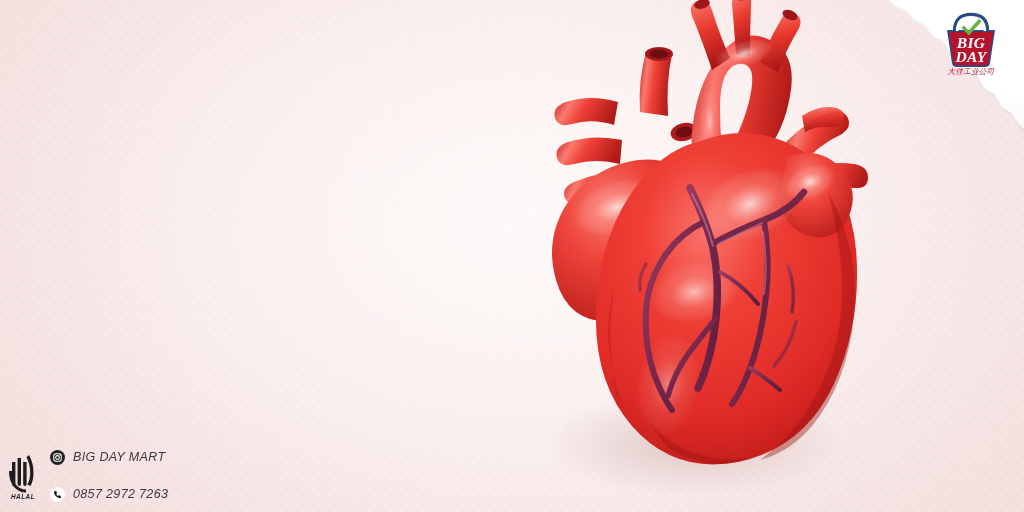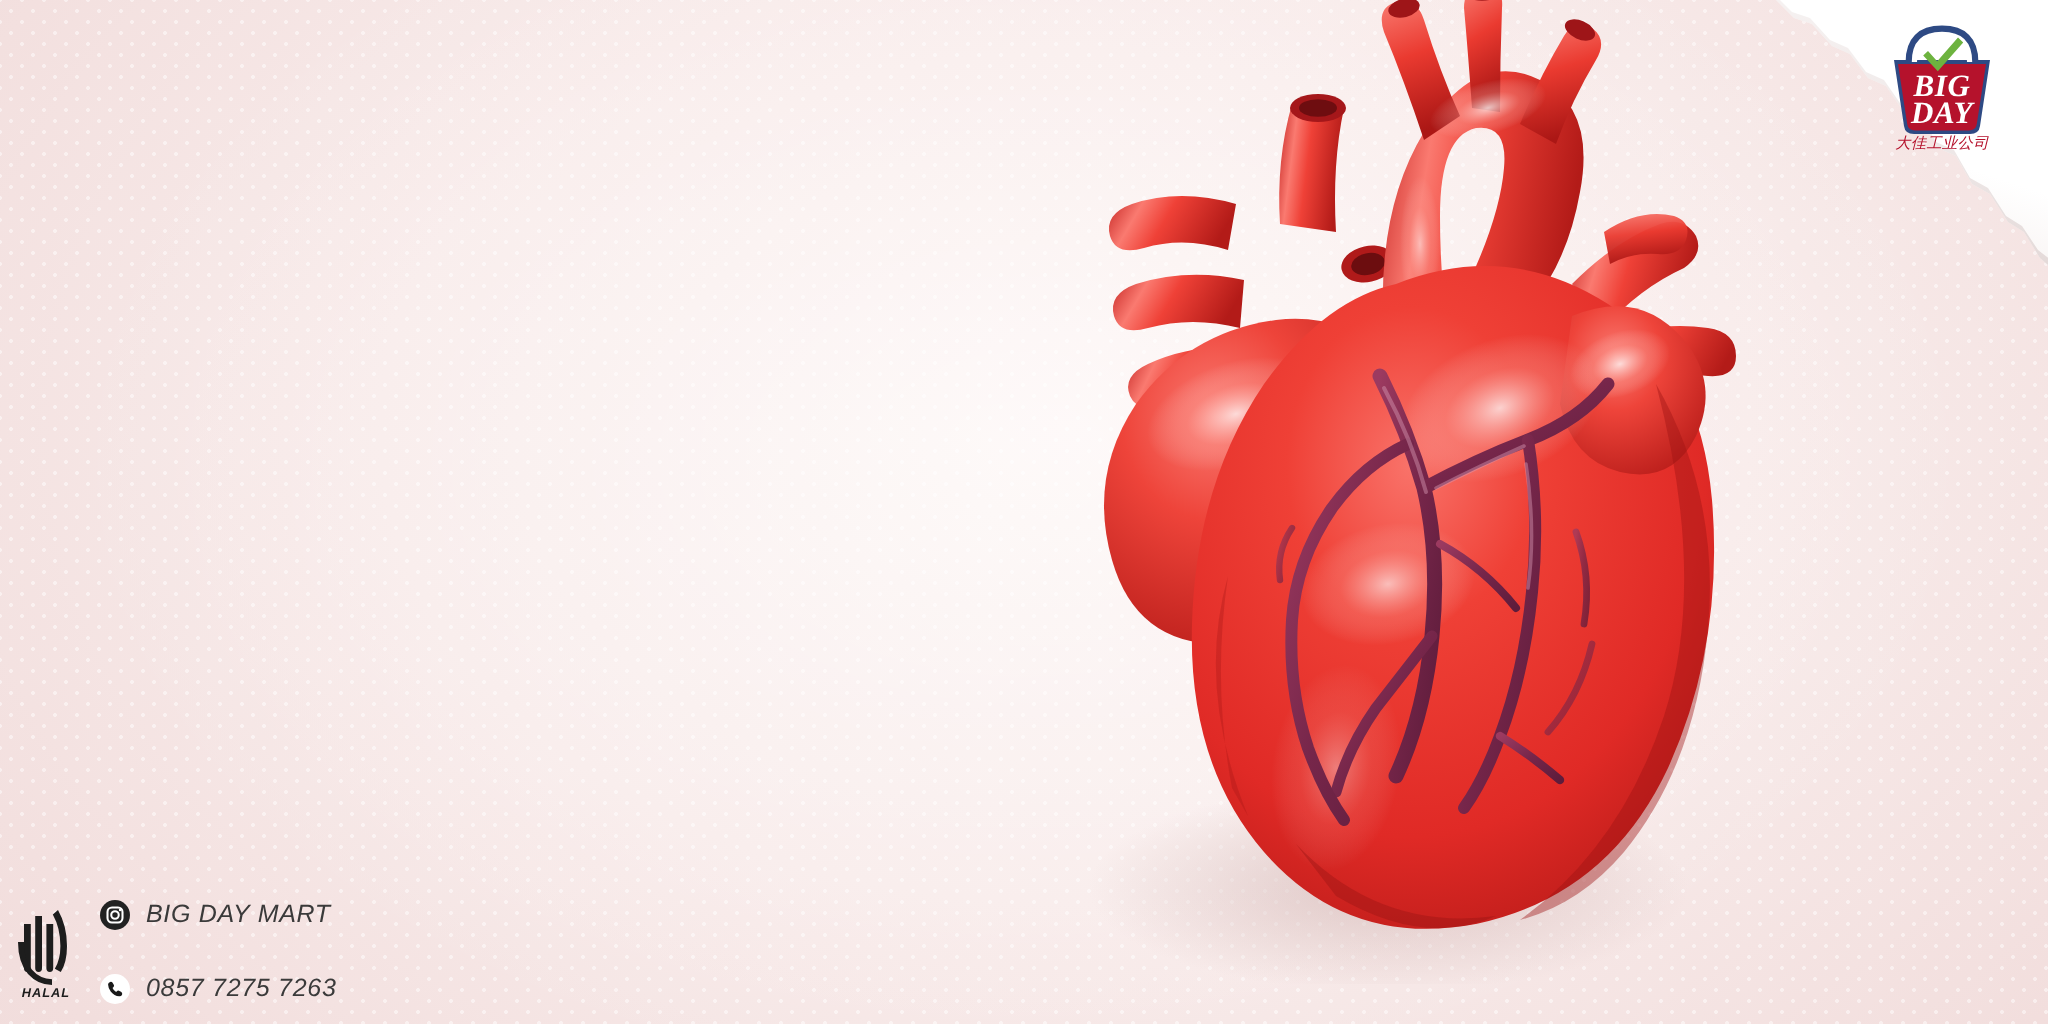--- a/index.html
+++ b/index.html
@@ -281,19 +281,19 @@
 
 
       <div class="contact-row">
         <svg class="ci" viewBox="0 0 16 16">
           <circle cx="8" cy="8" r="8" fill="#ffffff"></circle>
           <path d="M5.4,4.2 Q6.3,3.9 6.8,4.8 L7.4,5.9 Q7.7,6.4 7.2,6.9
                    L6.7,7.4 Q7.3,8.9 8.6,9.6 L9.1,9.1 Q9.6,8.6 10.1,8.9
                    L11.2,9.5 Q12.1,10 11.8,10.9 Q11.4,12 10.2,11.9
                    Q7.6,11.6 5.8,9.4 Q4.3,7.5 4.3,5.6 Q4.3,4.5 5.4,4.2 Z" fill="#1a1a1a"></path>
         </svg>
-        <span class="contact-text">0857 7275 7263</span>
+        <span class="contact-text">0857 2972 7263</span>
       </div>
 
     </div>
   </div>
 
 </div>
 
 </body></html>

